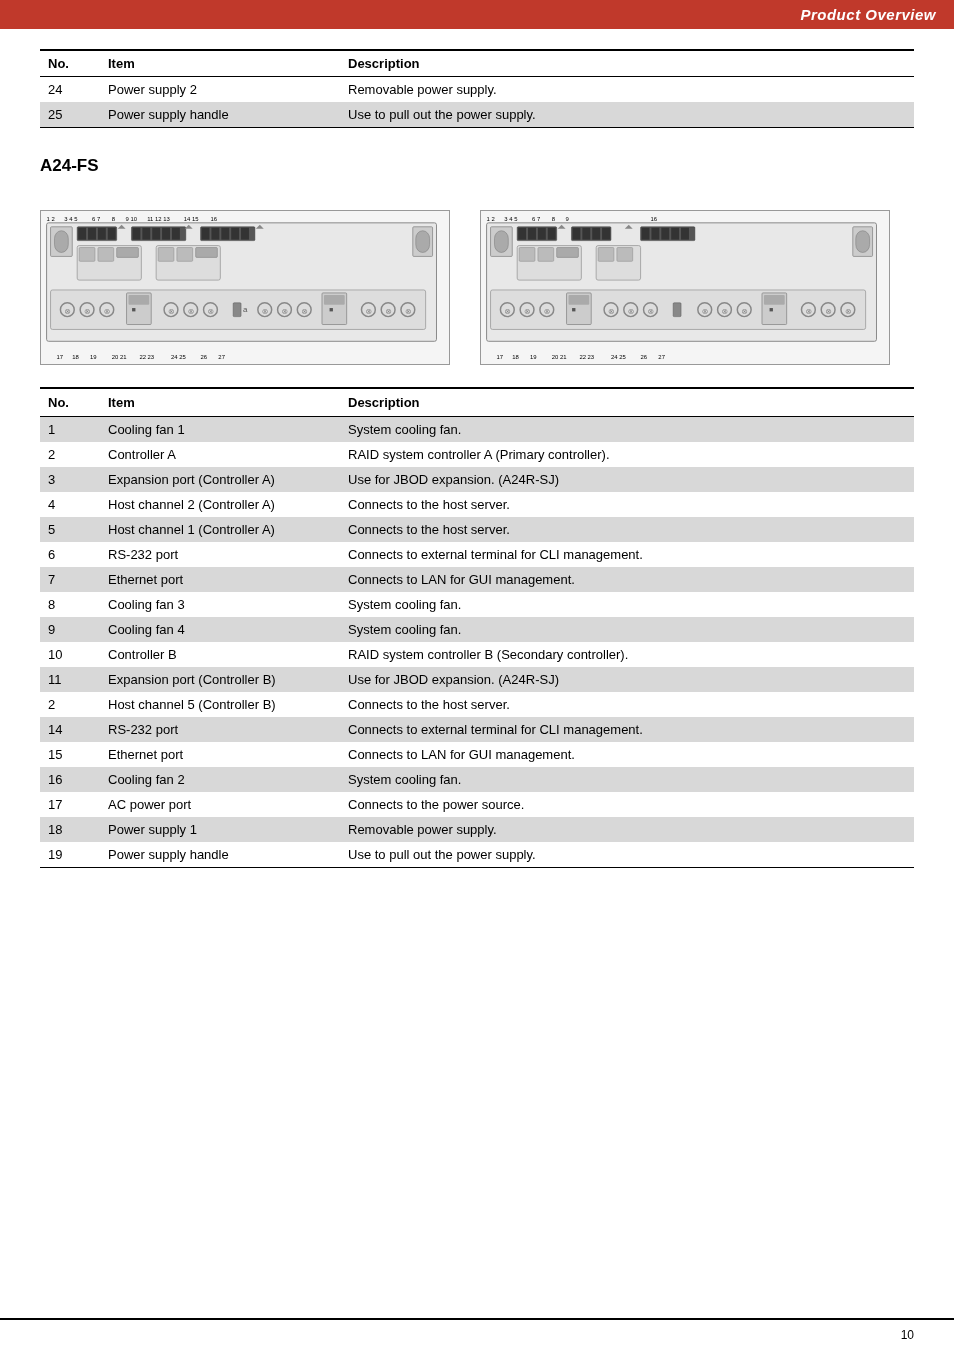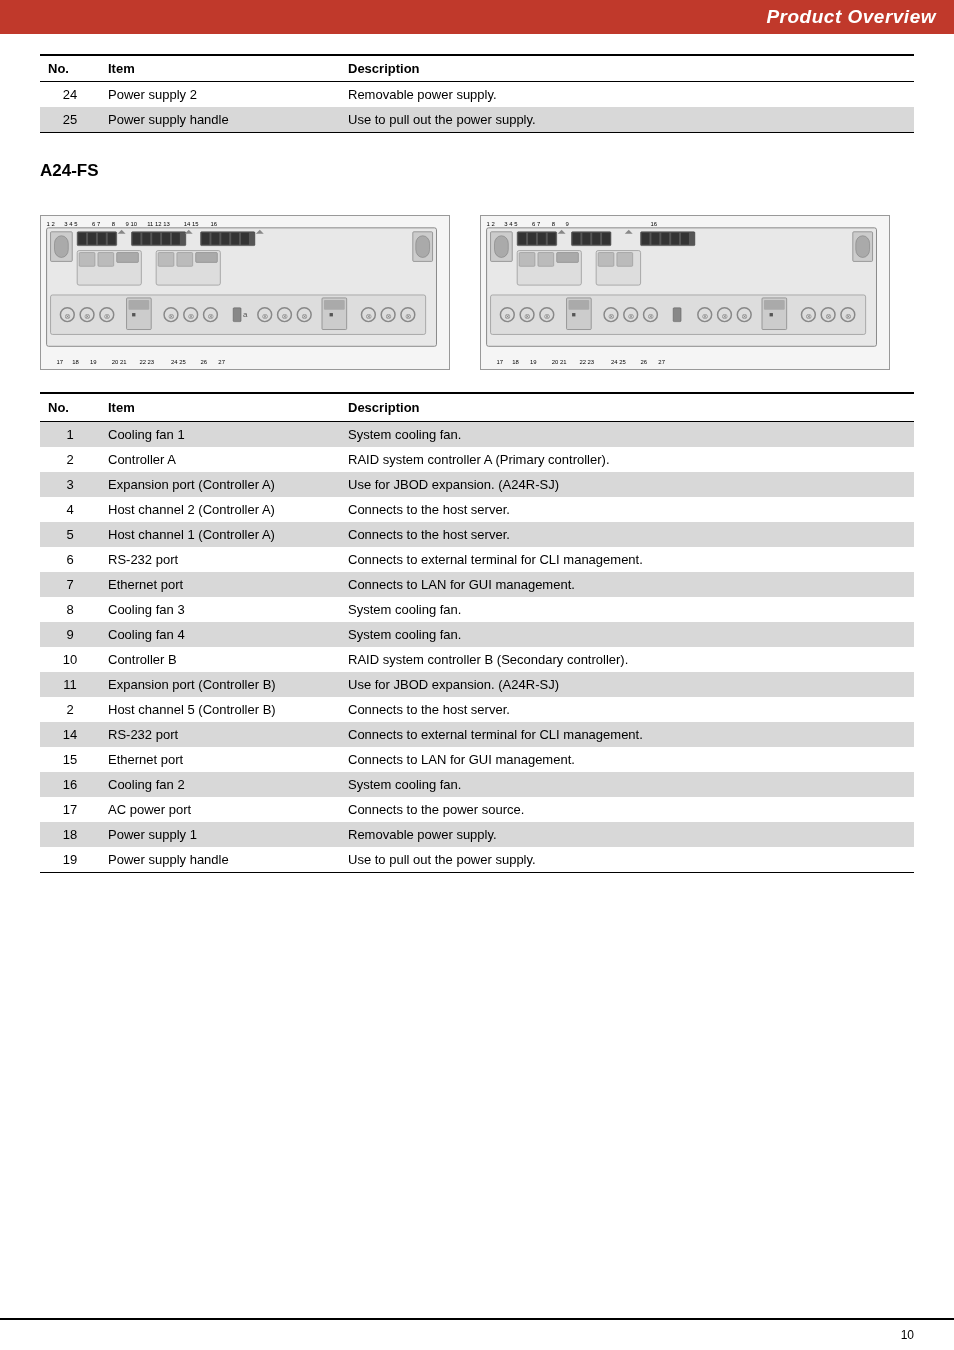--- a/index.html
+++ b/index.html
@@ -13,21 +13,21 @@
       position: relative;
     }
 
     
     .header-bar {
       background: #c0392b;
       color: #fff;
       text-align: right;
       padding: 6px 18px;
       font-style: italic;
-      font-size: 19px;
+      font-size: 15px;
       font-weight: bold;
       letter-spacing: 0.5px;
     }
 
     .content {
       padding: 20px 40px 40px 40px;
     }
 
     
     .top-table {
@@ -97,21 +97,21 @@
       font-size: 13px;
       vertical-align: top;
     }
     .main-table tbody tr:nth-child(odd) {
       background: #d8d8d8;
     }
     .main-table tbody tr:nth-child(even) {
       background: #fff;
     }
 
-    .col-no { width: 60px; text-align: center; }
+    .col-no { width: 60px; }
     .col-item { width: 240px; }
     .col-desc { width: auto; }
 
     
     .footer {
       position: absolute;
       bottom: 0;
       left: 0;
       right: 0;
       border-top: 2px solid #000;

